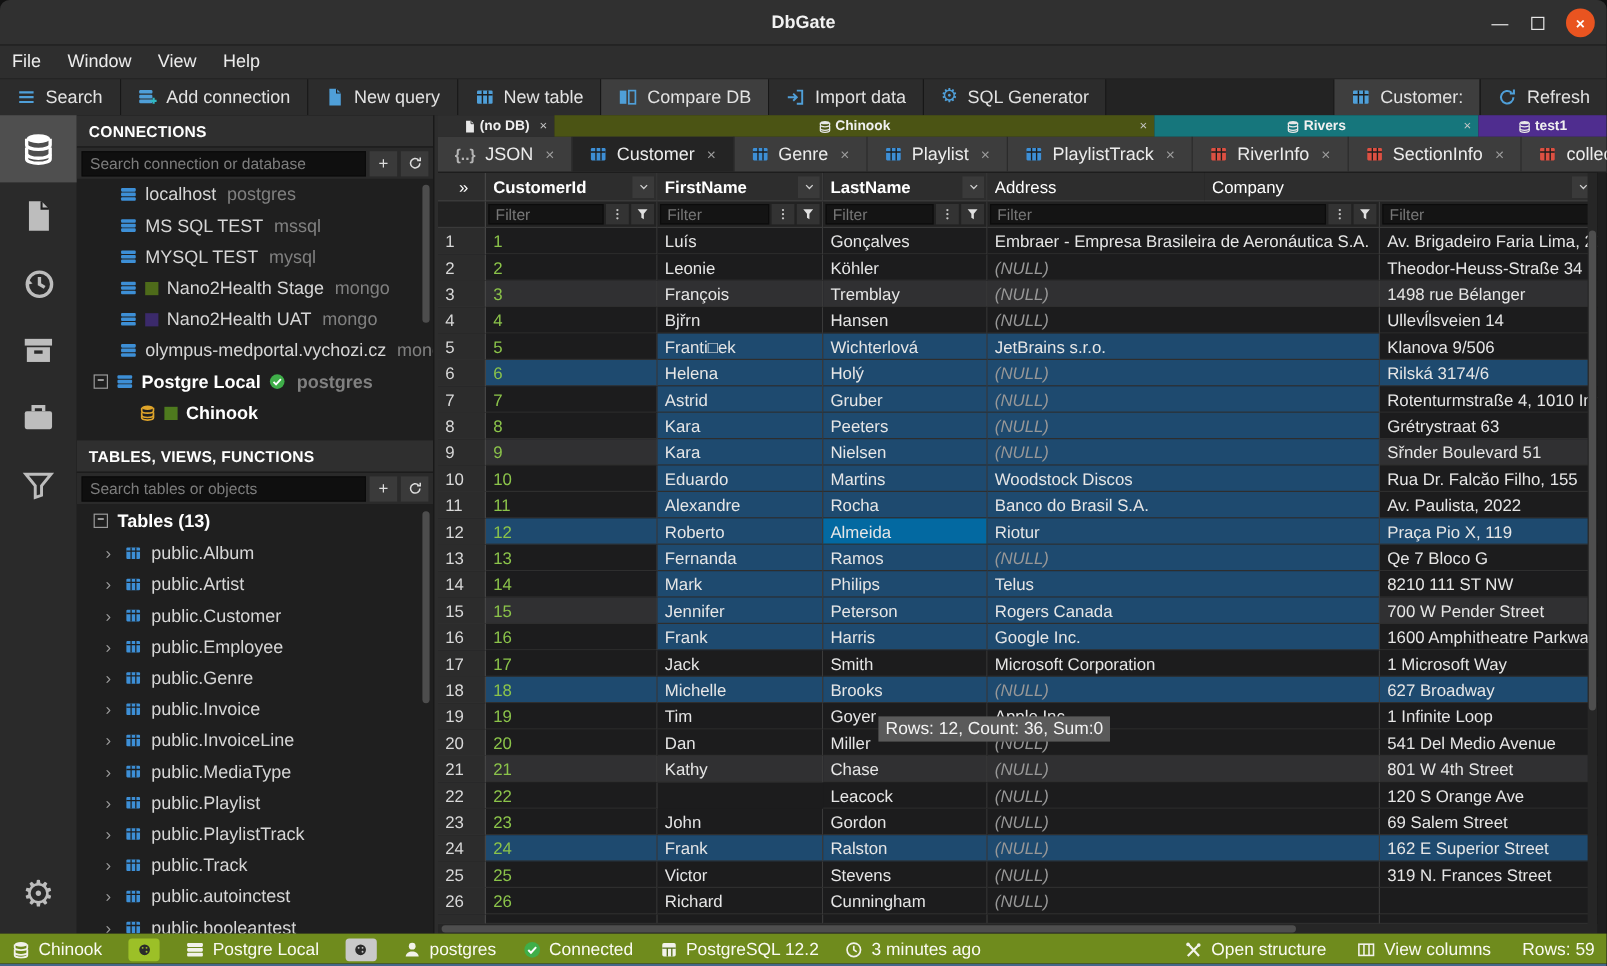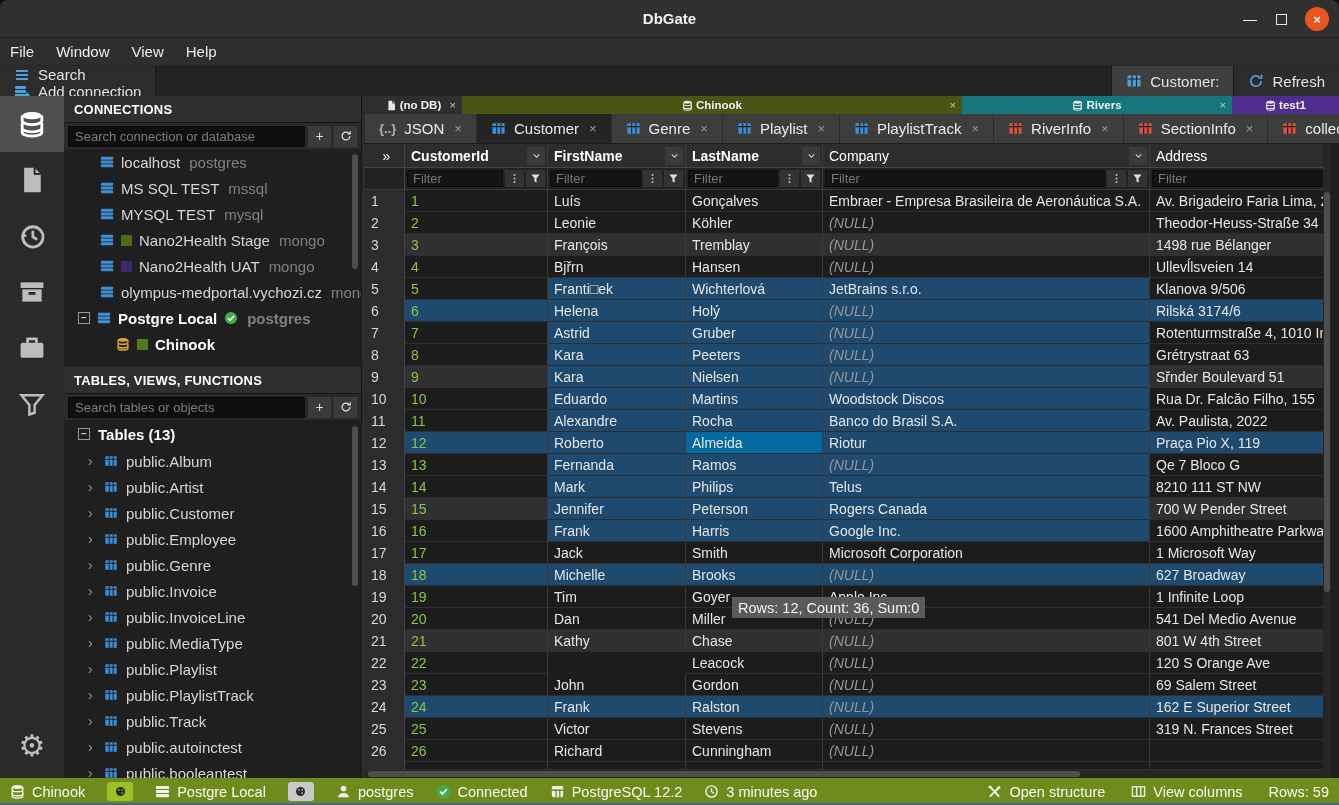--- a/index.html
+++ b/index.html
@@ -14,21 +14,21 @@
   .wb{color:#e8e8e8;font-size:14px;cursor:default;display:flex;align-items:center;justify-content:center;}
   .wb.min{width:16px;}
   .wb.max span{display:block;width:11px;height:11px;border:1.5px solid #e8e8e8;}
   .wb.close{width:24px;height:24px;border-radius:50%;background:#e95420;color:#fff;font-size:13px;font-weight:bold;}
   
   .menubar{position:absolute;left:0;top:38px;width:100%;height:28px;background:#2e2e2e;
            display:flex;align-items:center;padding-left:10px;gap:22px;border-bottom:1px solid #242424;}
   .menu-item{color:#ececec;font-size:15px;}
   
   .toolbar{position:absolute;left:0;top:66px;width:100%;height:30px;background:#232323;display:flex;}
-  .tb-left{display:flex;height:100%;flex-direction:column;}
+  .tb-left{display:flex;height:100%;}
   .tb-right{margin-left:auto;display:flex;height:100%;}
   .tb-btn{display:flex;align-items:center;gap:8px;padding:0 14px;border-right:1px solid #171717;
           color:#e2e2e2;font-size:15px;background:#2c2c2c;white-space:nowrap;}
   .tb-right .tb-btn{border-left:1px solid #171717;border-right:none;}
   .tb-btn.hl{background:#3e3e3e;}
   
   .iconbar{position:absolute;left:0;top:96px;width:64px;height:682px;background:#2a2a2a;}
   .ib-item{width:64px;height:56px;display:flex;align-items:center;justify-content:center;color:#bdbdbd;}
   .ib-item.active{background:#4f4f4f;color:#fff;}
   .ib-gear{position:absolute;bottom:8px;left:0;width:64px;height:48px;display:flex;align-items:center;justify-content:center;color:#bdbdbd;font-size:30px;}
@@ -681,32 +681,32 @@
           <div class="g-cell" style="width: 137px;">
             <span class="lbl" style="font-weight: bold;">LastName</span>
             <span class="dd">
               <span class="icon">
                 <svg width="11" height="11" viewBox="0 0 16 16">
                   <path d="M4 6.2l4 4.2 4-4.2" fill="none" stroke="#cfcfcf" stroke-width="1.6"></path>
                 </svg>
               </span>
             </span>
           </div>
+          <div class="g-cell" style="flex: 1 1 0%; border-right: none;">
+            <span class="lbl" style="font-weight: normal;">Address</span>
+          </div>
           <div class="g-cell" style="width: 327px;">
             <span class="lbl" style="font-weight: normal;">Company</span>
             <span class="dd">
               <span class="icon">
                 <svg width="11" height="11" viewBox="0 0 16 16">
                   <path d="M4 6.2l4 4.2 4-4.2" fill="none" stroke="#cfcfcf" stroke-width="1.6"></path>
                 </svg>
               </span>
             </span>
-          </div>
-          <div class="g-cell" style="flex: 1 1 0%; border-right: none;">
-            <span class="lbl" style="font-weight: normal;">Address</span>
           </div>
         </div>
       </div>
     <div id="g-filter" class="g-filter">
         <div class="g-row" style="height: 22px;">
           <div class="g-cell rownum" style="width: 40px;"></div>
           <div class="g-cell" style="width: 143px;">
             <input placeholder="Filter" style="">
             <span class="f-btn">
               <span class="icon">

